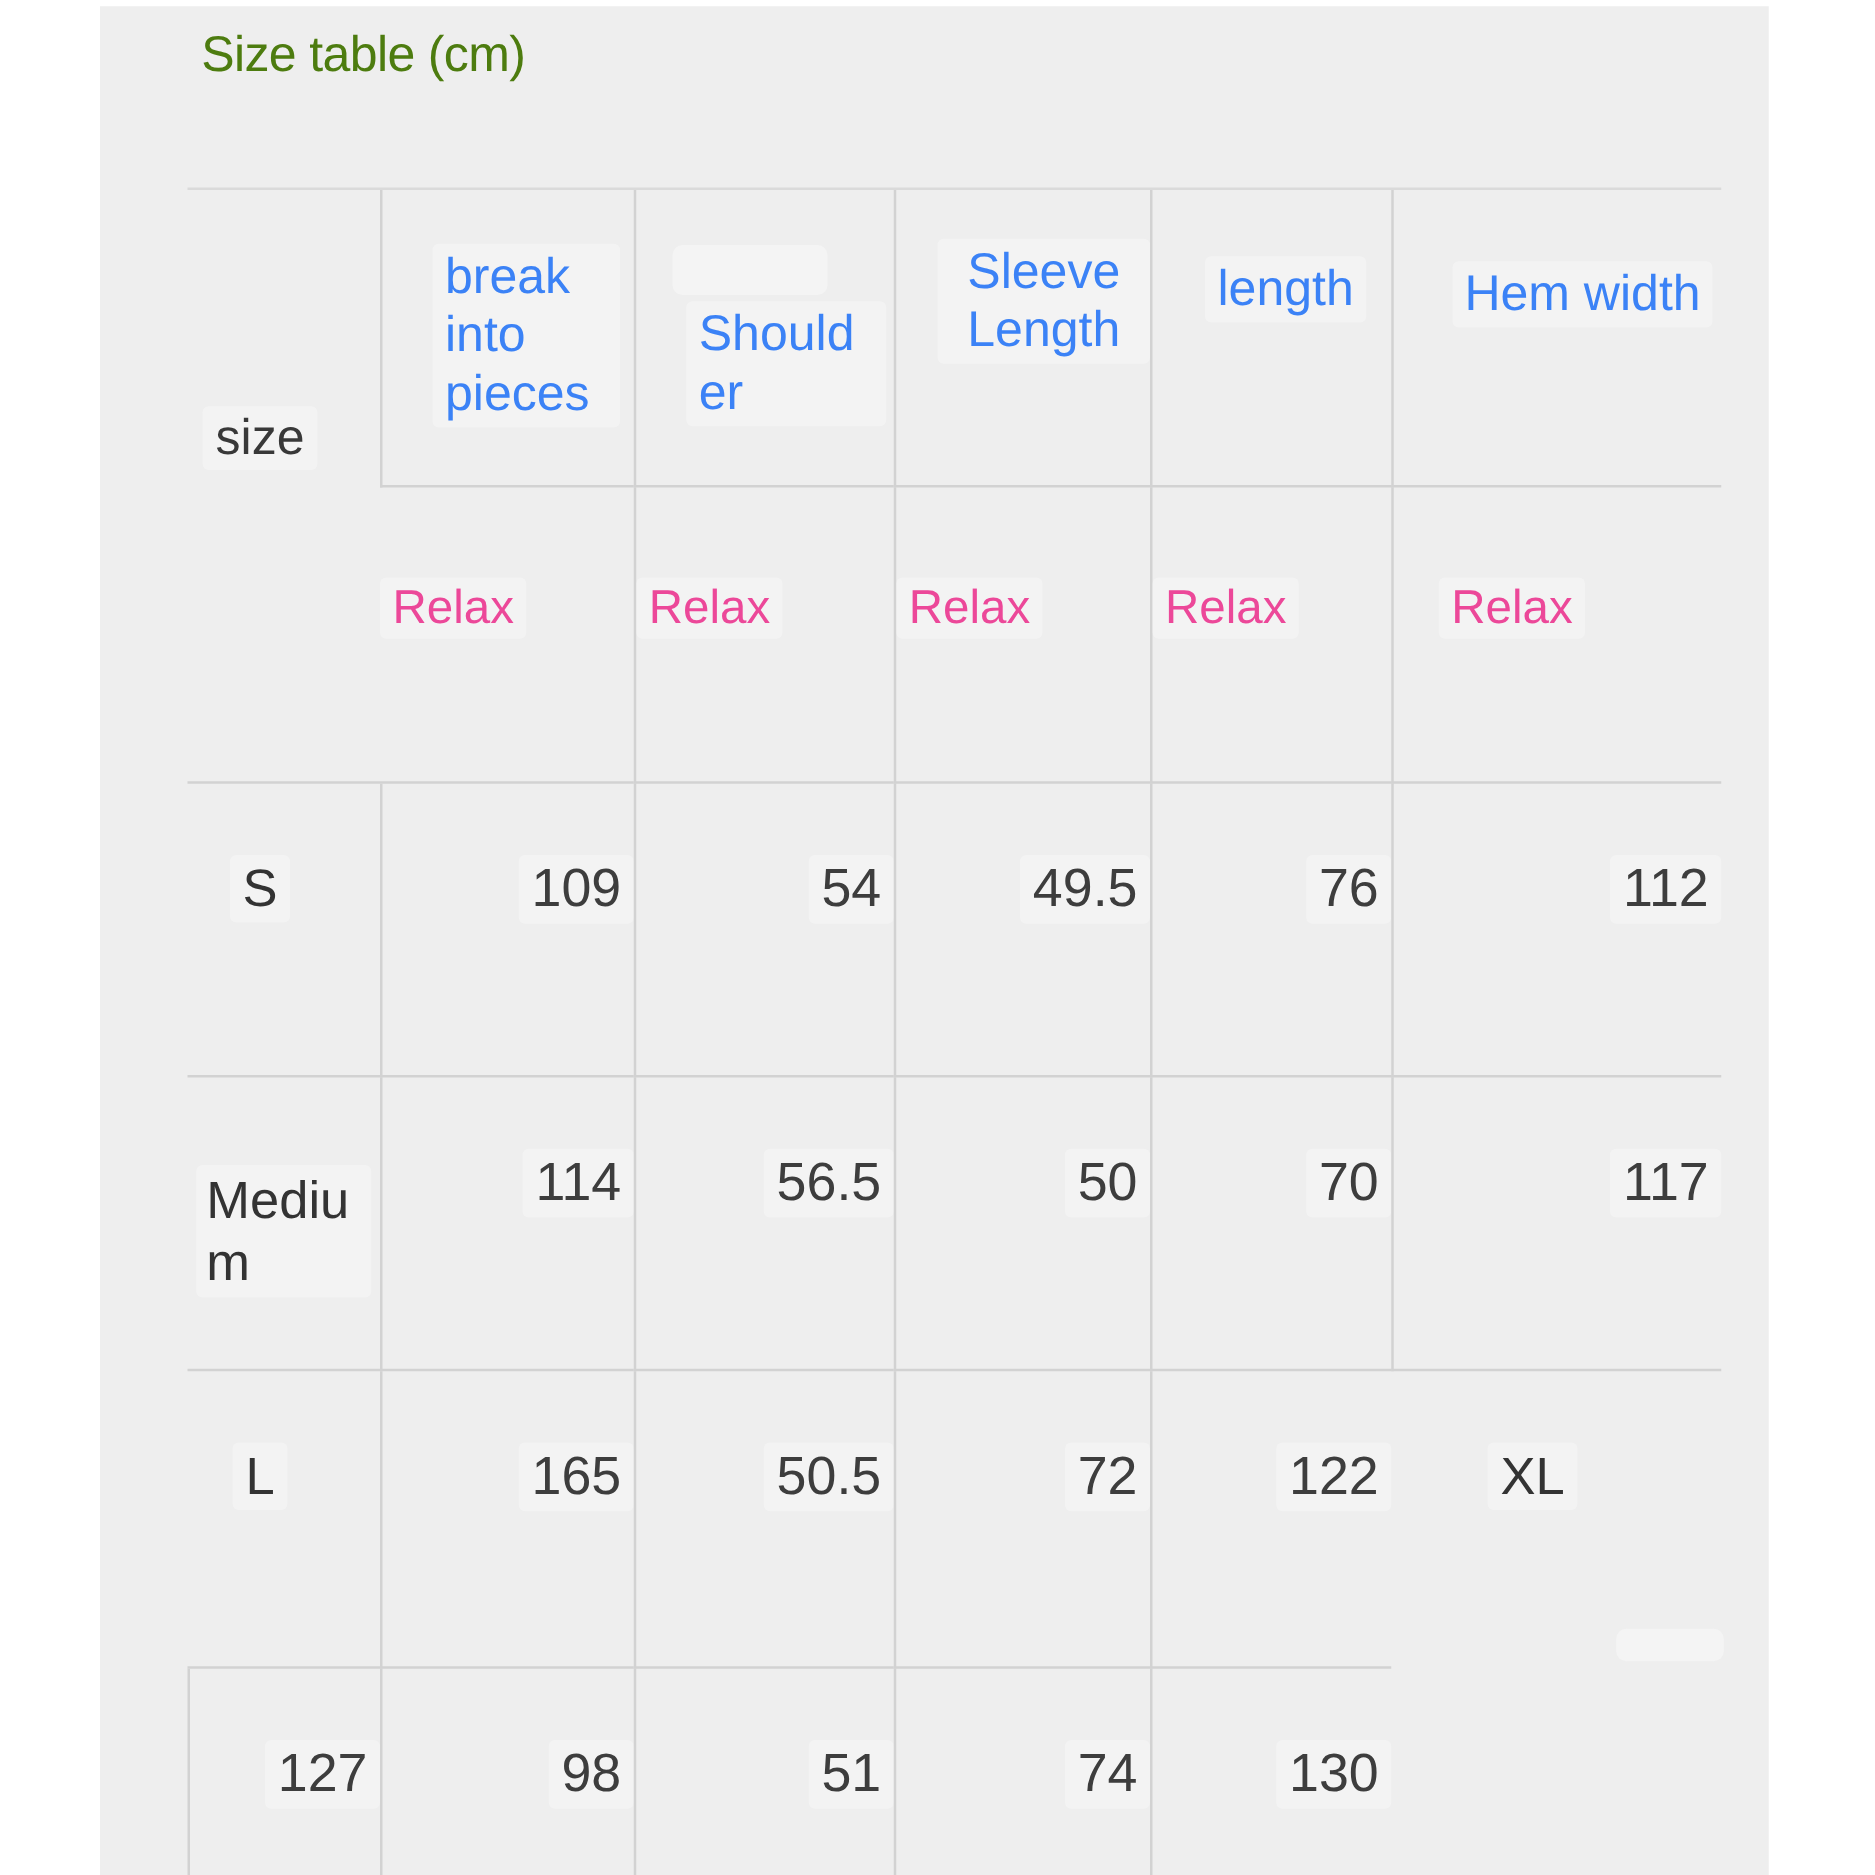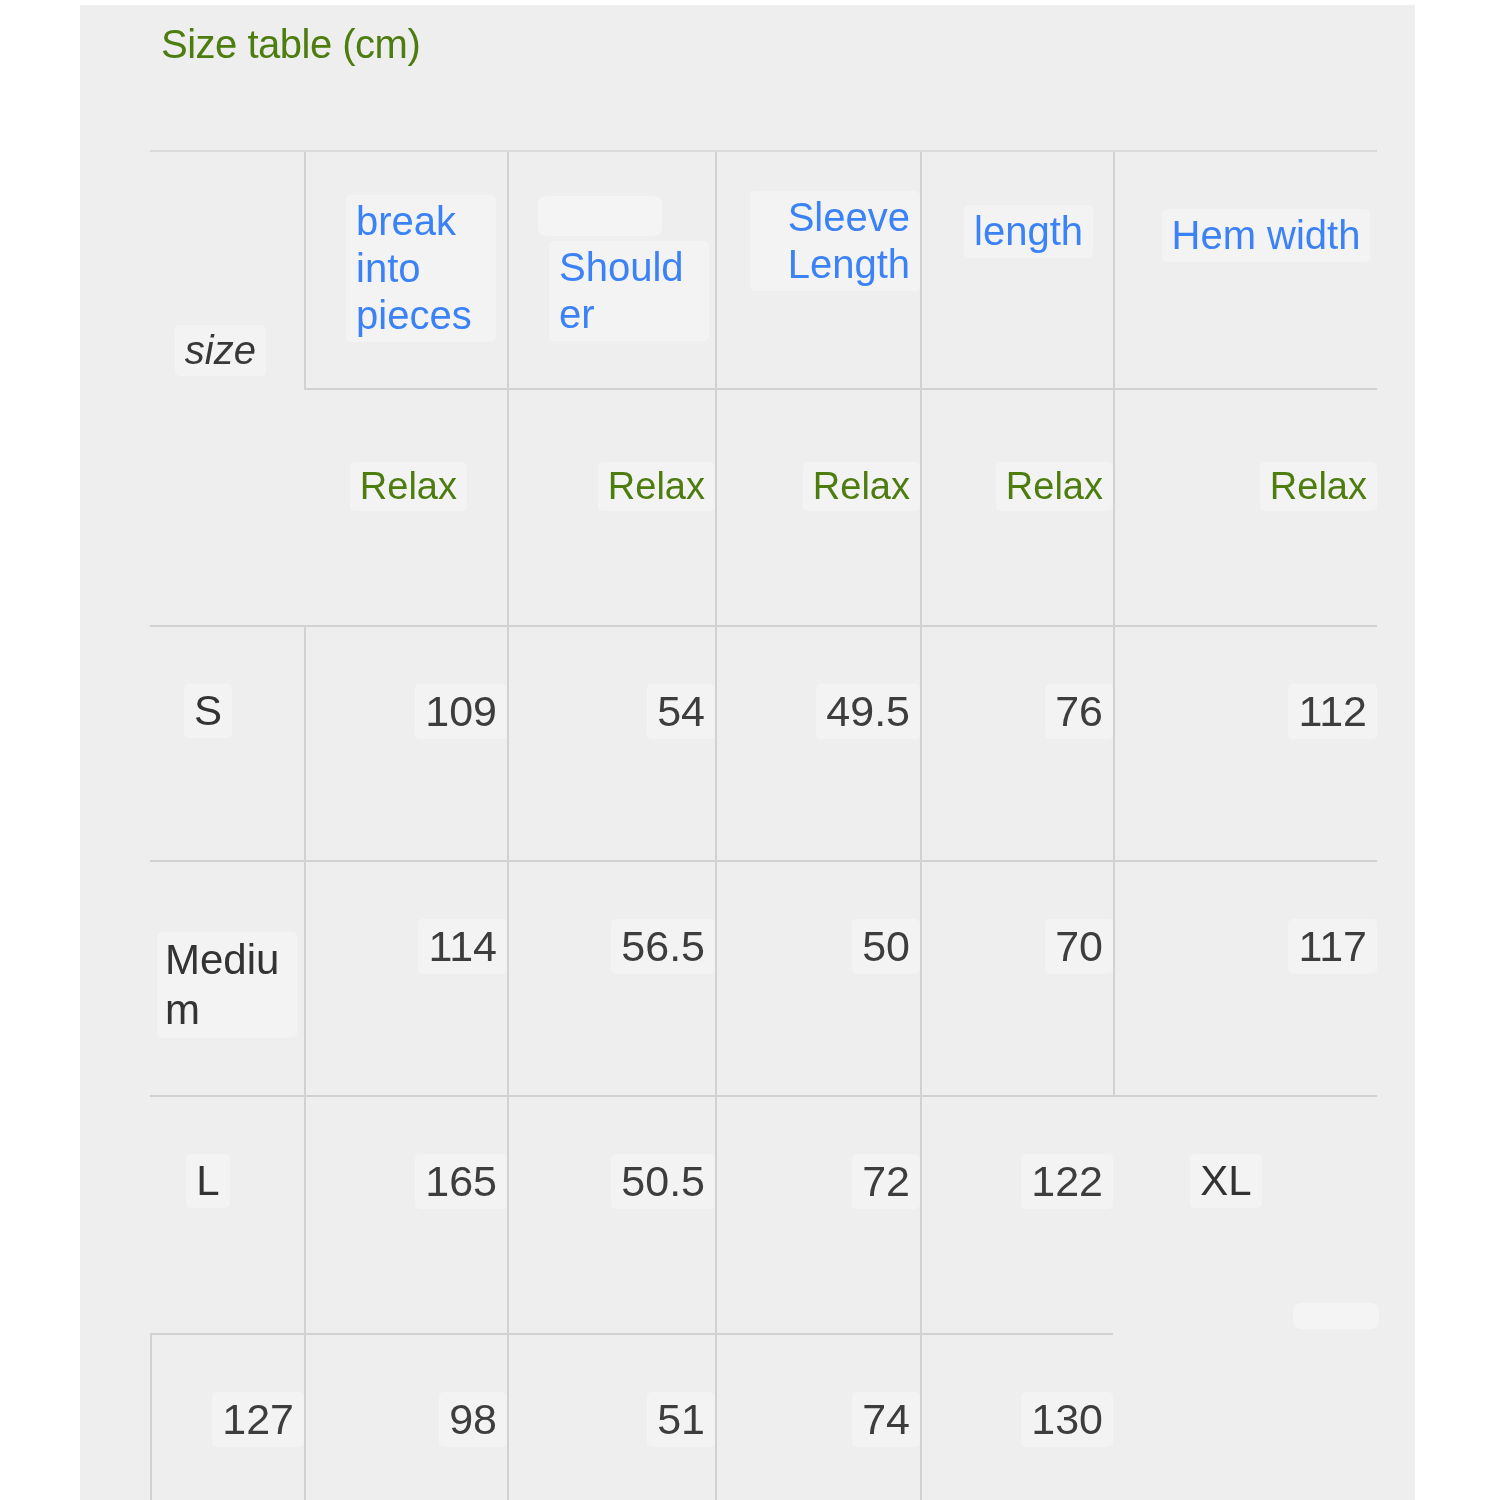--- a/index.html
+++ b/index.html
@@ -27,33 +27,33 @@
   .c{box-sizing:border-box;color:#383838;}
   .bl{border-left:2px solid #d2d2d2;}
   .bb{border-bottom:2px solid #d2d2d2;}
   .t{
     display:inline-block;
     background:rgba(255,255,255,0.32);
     border-radius:5px;
     padding:3px 10px;
   }
   
-  .corner{grid-row:1/3;grid-column:1;text-align:right;padding:173px 38px 0 0;font-size:40px;font-style:italic;}
+  .corner{grid-row:1/3;grid-column:1;text-align:center;padding:173px 38px 0 0;font-size:40px;}
   
   .hdr{font-size:40px;line-height:47px;color:#3b82f6;}
   .h-bust{padding:43px 0 0 40px;}
   .h-bust .t{width:130px;text-align:left;}
   .h-shoulder{padding:89px 0 0 40px;}
   .h-shoulder .t{width:140px;text-align:left;word-break:break-all;}
   .h-sleeve{padding:39px 0 0 33px;}
-  .h-sleeve .t{width:150px;text-align:right;}
+  .h-sleeve .t{width:150px;text-align:center;}
   .h-length{padding:53px 0 0 22px;text-align:center;}
   .h-hem{padding:57px 0 0 40px;text-align:center;}
   
-  .fit{font-size:38px;text-align:right;padding-top:72px;color:#4d7c0f;}
+  .fit{font-size:38px;text-align:left;padding-top:72px;color:#ec4899;}
   .fit-c2{padding-right:40px;}
   .fit-c6{padding-left:36px;}
   
   .rowlab{font-size:42px;text-align:center;padding:57px 38px 0 0;color:#333333;}
   .rowlab-medium{padding:70px 0 0 0;}
   .rowlab-medium .t{width:124px;text-align:left;word-break:break-all;line-height:50px;padding:3px 8px;}
   .val{font-size:43px;text-align:right;padding-top:57px;color:#3d3d3d;}
   .val-c5{padding-left:22px;}
   .val-c6{}
   .smudge{position:absolute;background:#f4f4f4;border-radius:8px;}

